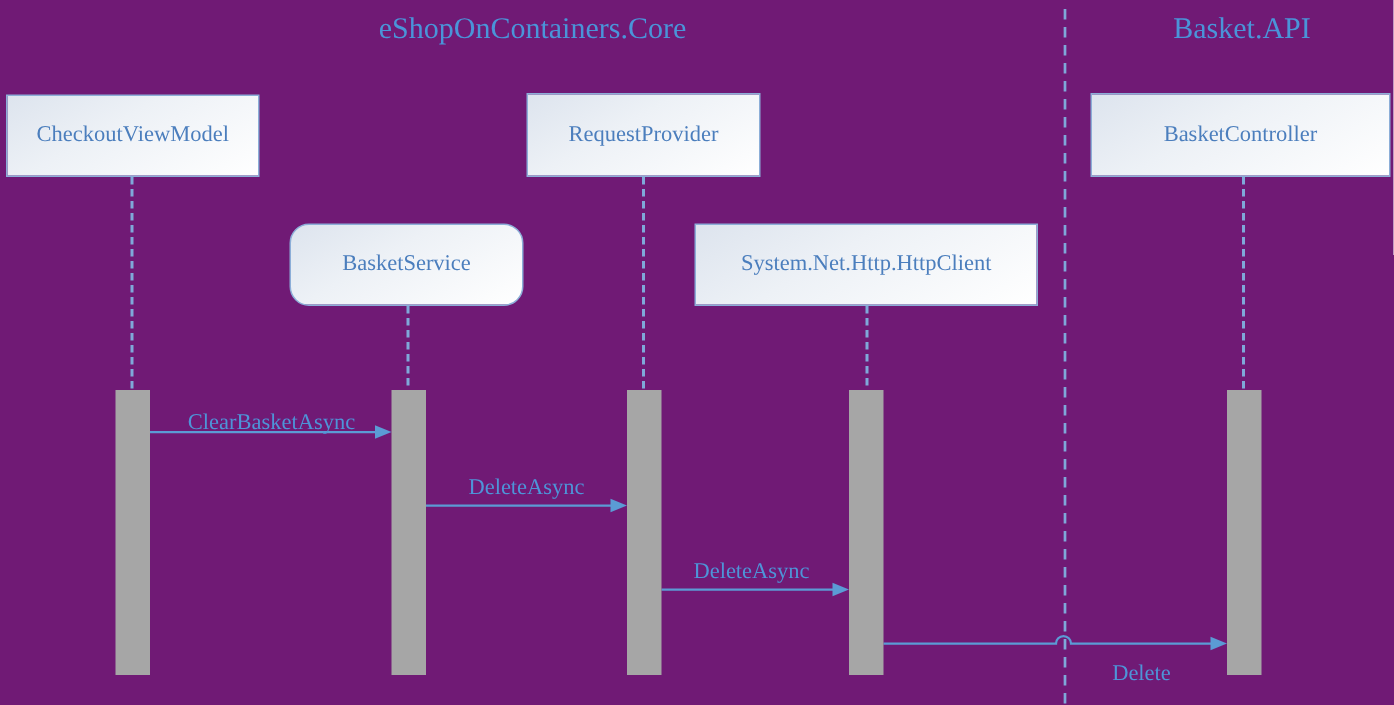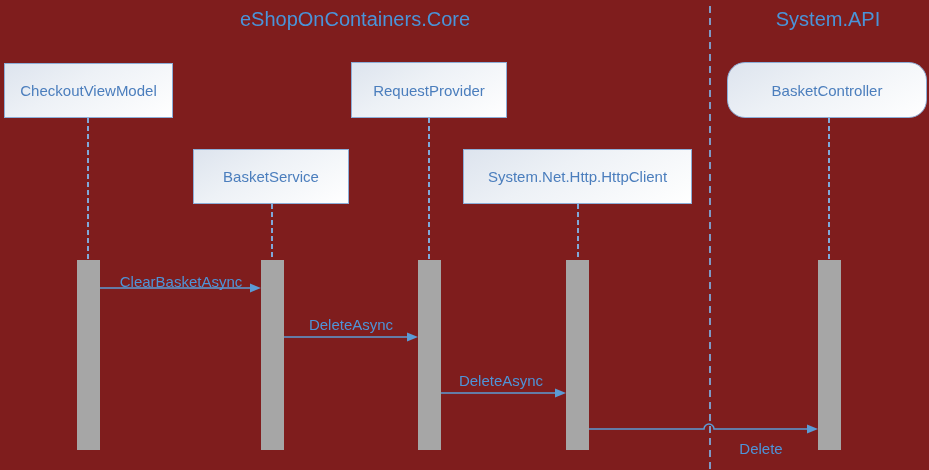--- a/index.html
+++ b/index.html
@@ -1,21 +1,21 @@
 <!DOCTYPE html>
 <html><head>
 <meta charset="utf-8">
 <style>
   html, body { margin: 0; padding: 0; background: #ffffff; }
   .canvas {
     position: relative;
     width: 929px;
     height: 470px;
-    background: #7f1d1d;
-    font-family: Liberation Sans, sans-serif;
+    background: #701a75;
+    font-family: Liberation Serif, serif;
     overflow: hidden;
   }
   .lines-layer {
     position: absolute;
     left: 0; top: 0;
     width: 929px; height: 470px;
   }
   .frame-title {
     position: absolute;
     top: 6px;
@@ -76,27 +76,27 @@
     <polygon points="418,337 407,332.5 407,341.5" fill="#5b9bd5"></polygon>
 
     <line x1="441" y1="393" x2="557" y2="393" stroke="#5b9bd5" stroke-width="1.5"></line>
     <polygon points="566,393 555,388.5 555,397.5" fill="#5b9bd5"></polygon>
 
     <path d="M589 429 H704 A5 5 0 0 1 714 429 H809" fill="none" stroke="#5b9bd5" stroke-width="1.5"></path>
     <polygon points="818,429 807,424.5 807,433.5" fill="#5b9bd5"></polygon>
   </svg>
 
   <div class="frame-title" style="left:230px; width:250px;">eShopOnContainers.Core</div>
-  <div class="frame-title" style="left:753px; width:150px;">System.API</div>
+  <div class="frame-title" style="left:753px; width:150px;">Basket.API</div>
 
   <div class="head-box" style="left:4px;   top:63px;  width:169px; height:55px;">CheckoutViewModel</div>
-  <div class="head-box" style="left:193px; top:149px; width:156px; height:55px;">BasketService</div>
+  <div class="head-box" style="left:193px; top:149px; width:156px; height:55px;border-radius:13px;">BasketService</div>
   <div class="head-box" style="left:463px; top:149px; width:229px; height:55px;">System.Net.Http.HttpClient</div>
   <div class="head-box" style="left:351px; top:62px;  width:156px; height:56px;">RequestProvider</div>
-  <div class="head-box" style="left:727px; top:62px;  width:200px; height:56px;border-radius:18px;">BasketController</div>
+  <div class="head-box" style="left:727px; top:62px;  width:200px; height:56px;">BasketController</div>
 
   <div class="activation-bar" style="left:77px;"></div>
   <div class="activation-bar" style="left:261px;"></div>
   <div class="activation-bar" style="left:418px;"></div>
   <div class="activation-bar" style="left:566px;"></div>
   <div class="activation-bar" style="left:818px;"></div>
 
   <div class="msg-label" style="left:106px; top:273px;">ClearBasketAsync</div>
   <div class="msg-label" style="left:276px; top:316px;">DeleteAsync</div>
   <div class="msg-label" style="left:426px; top:372px;">DeleteAsync</div>

